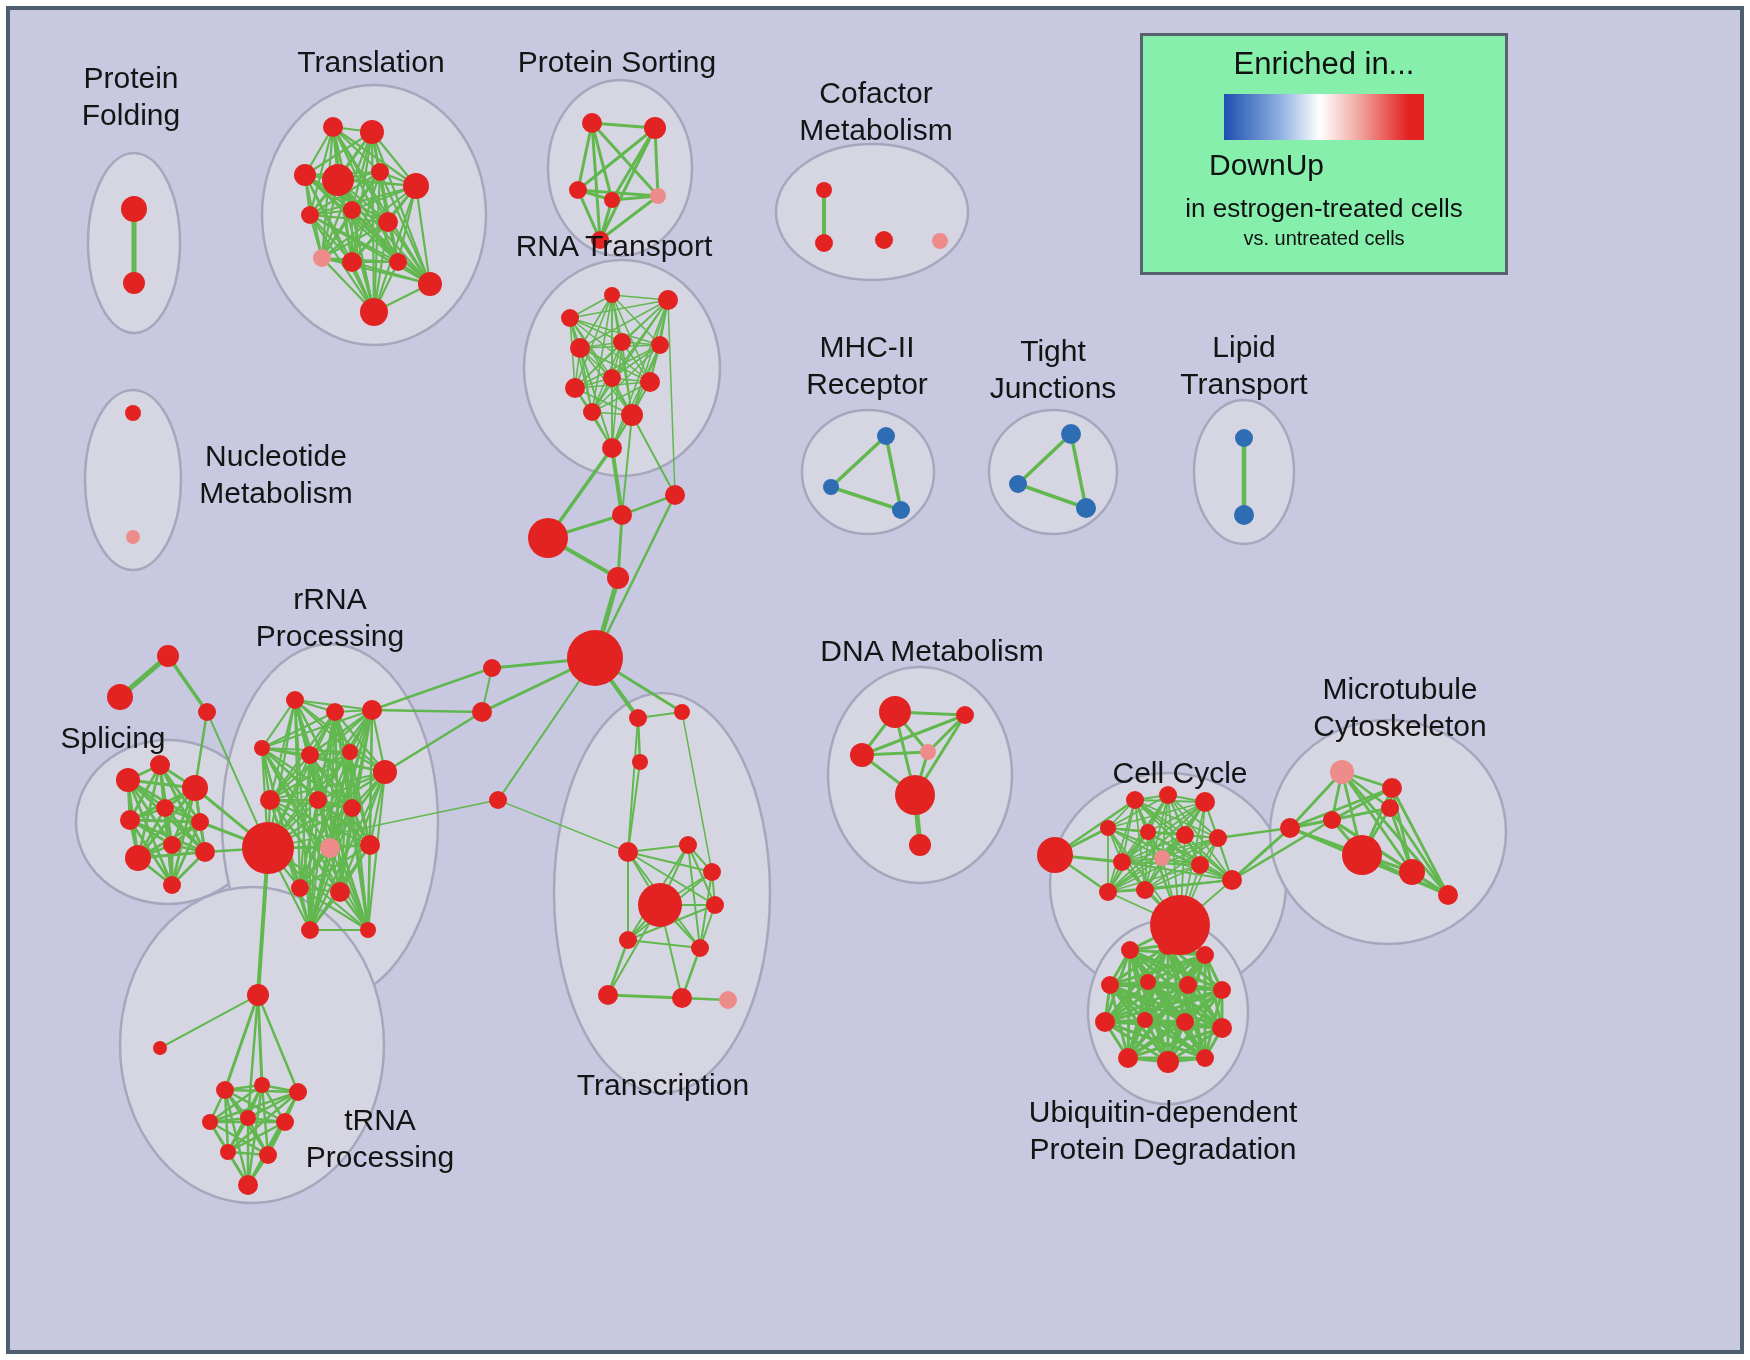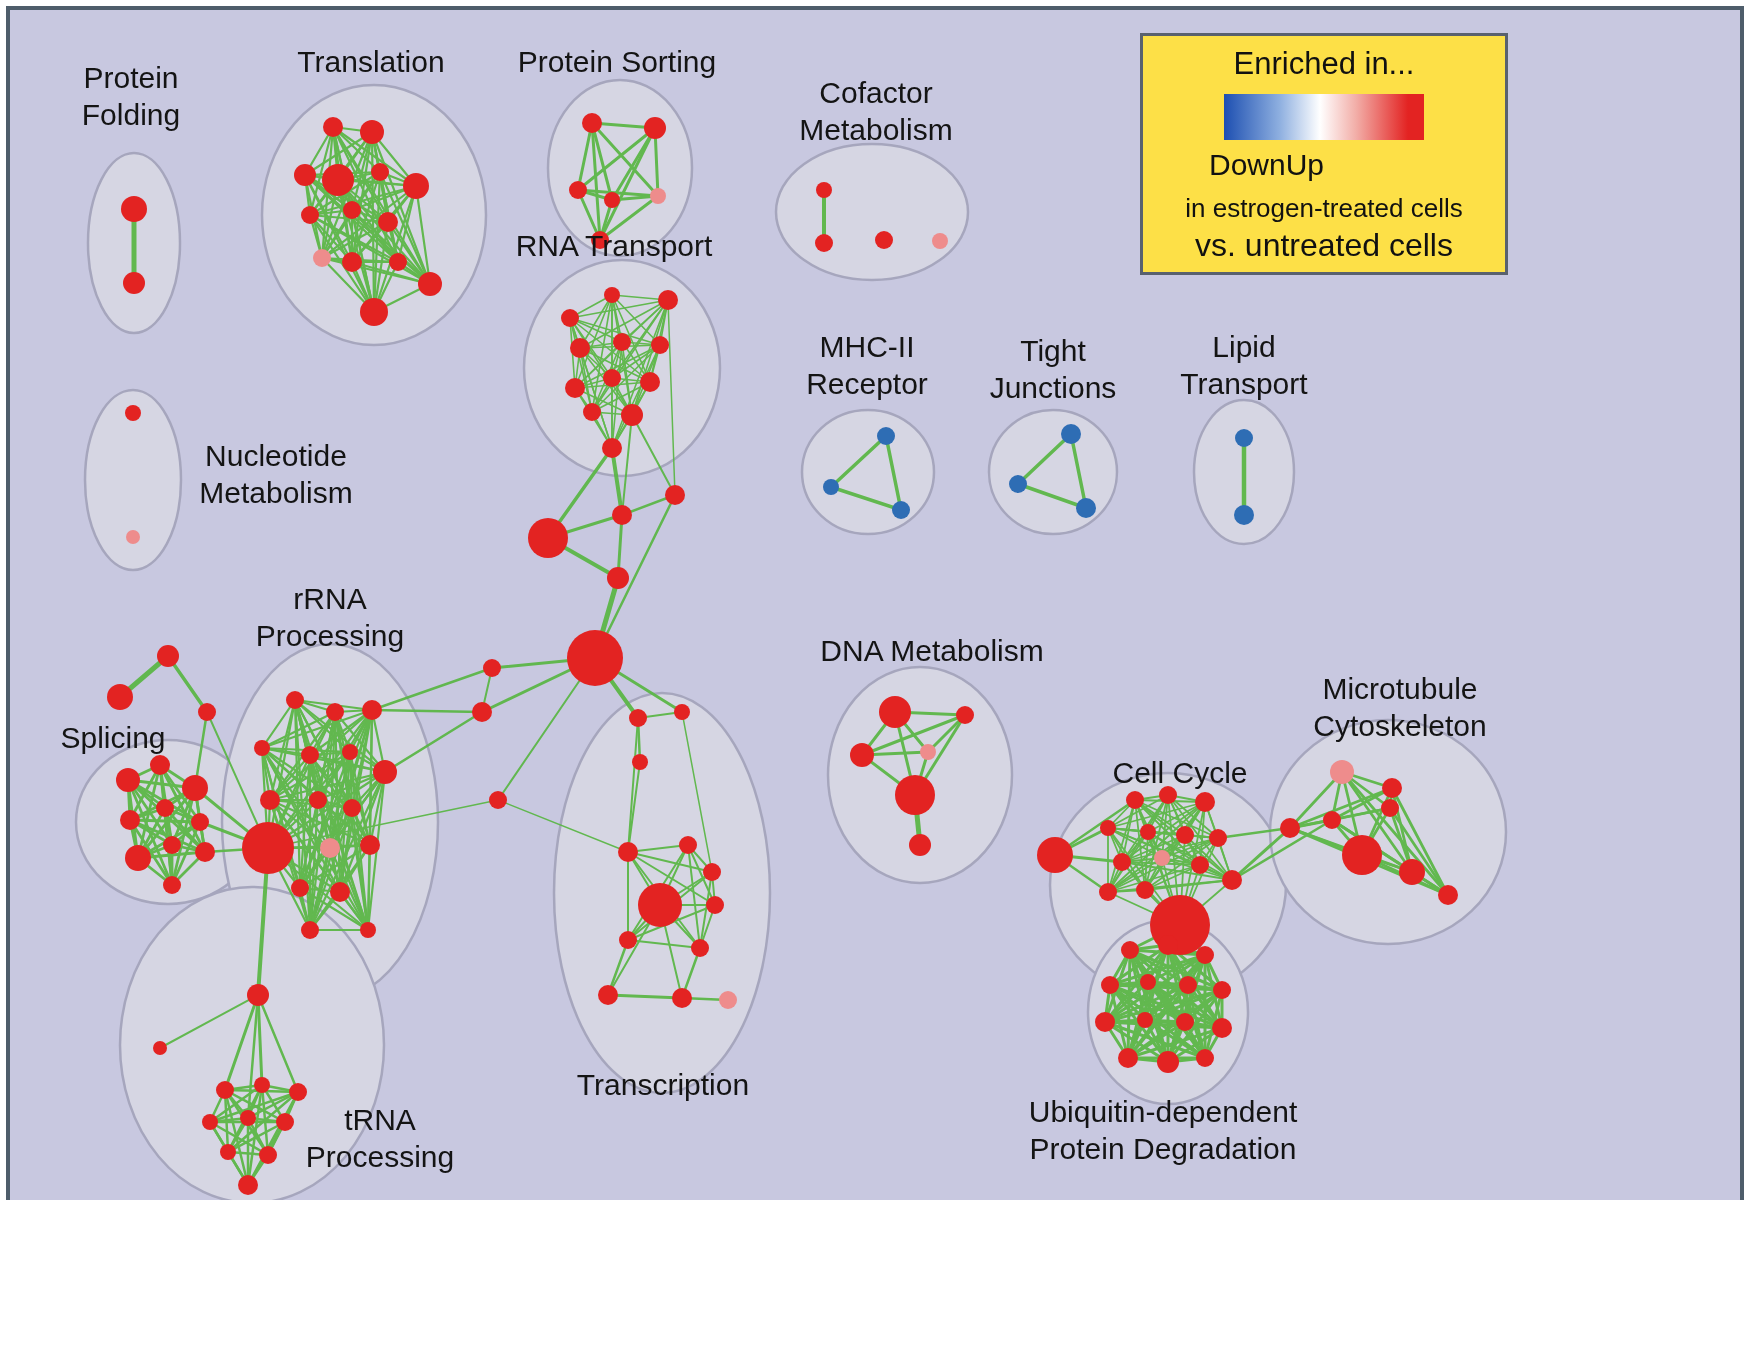--- a/index.html
+++ b/index.html
@@ -1,29 +1,29 @@
 <!DOCTYPE html>
 <html><head>
 <meta charset="utf-8">
 <style>
   html,body{margin:0;padding:0;background:#ffffff;}
-  .stage{position:relative;width:1750px;height:1200px;overflow:hidden;
+  .stage{position:relative;width:1750px;height:1360px;overflow:hidden;
          font-family:"Liberation Sans",sans-serif;}
   svg{position:absolute;left:0;top:0;}
   svg text{font-family:"Liberation Sans",sans-serif;}
   .legend{position:absolute;left:1140px;top:33px;width:362px;height:226px;
-          border:3px solid #59616e;background:#fde047;box-sizing:content-box;
+          border:3px solid #59616e;background:#86efac;box-sizing:content-box;
           display:flex;flex-direction:column;align-items:center;padding-top:10px;}
   .legend-title{font-size:31px;color:#111;margin-bottom:12px;}
   .gradient-bar{width:200px;height:46px;
      background:linear-gradient(90deg,#1d4fb1 0%,#8fb0e0 28%,#ffffff 48%,#f2aea8 66%,#e32322 92%,#e32322 100%);}
   .updown-row{width:230px;display:flex;justify-content:flex-start;margin-top:8px;
               font-size:30px;color:#111;}
   .legend-note{font-size:26px;color:#111;margin-top:10px;line-height:33px;text-align:left;}
-  .legend-note2{font-size:32px;color:#111;margin-top:2px;text-align:center;}
+  .legend-note2{font-size:20px;color:#111;margin-top:2px;text-align:center;}
 </style>
 </head>
 <body>
 
 <div class="stage">
 
   <svg id="net" width="1750" height="1360" viewBox="0 0 1750 1360">
       <rect x="8" y="8" width="1734" height="1344" fill="#c8c8e0" stroke="#4e5d6b" stroke-width="4"></rect>
       <ellipse cx="134" cy="243" rx="46" ry="90" fill="#d6d6e3" stroke="#a6a6bd" stroke-width="2.5"></ellipse>
       <ellipse cx="374" cy="215" rx="112" ry="130" fill="#d6d6e3" stroke="#a6a6bd" stroke-width="2.5"></ellipse>

